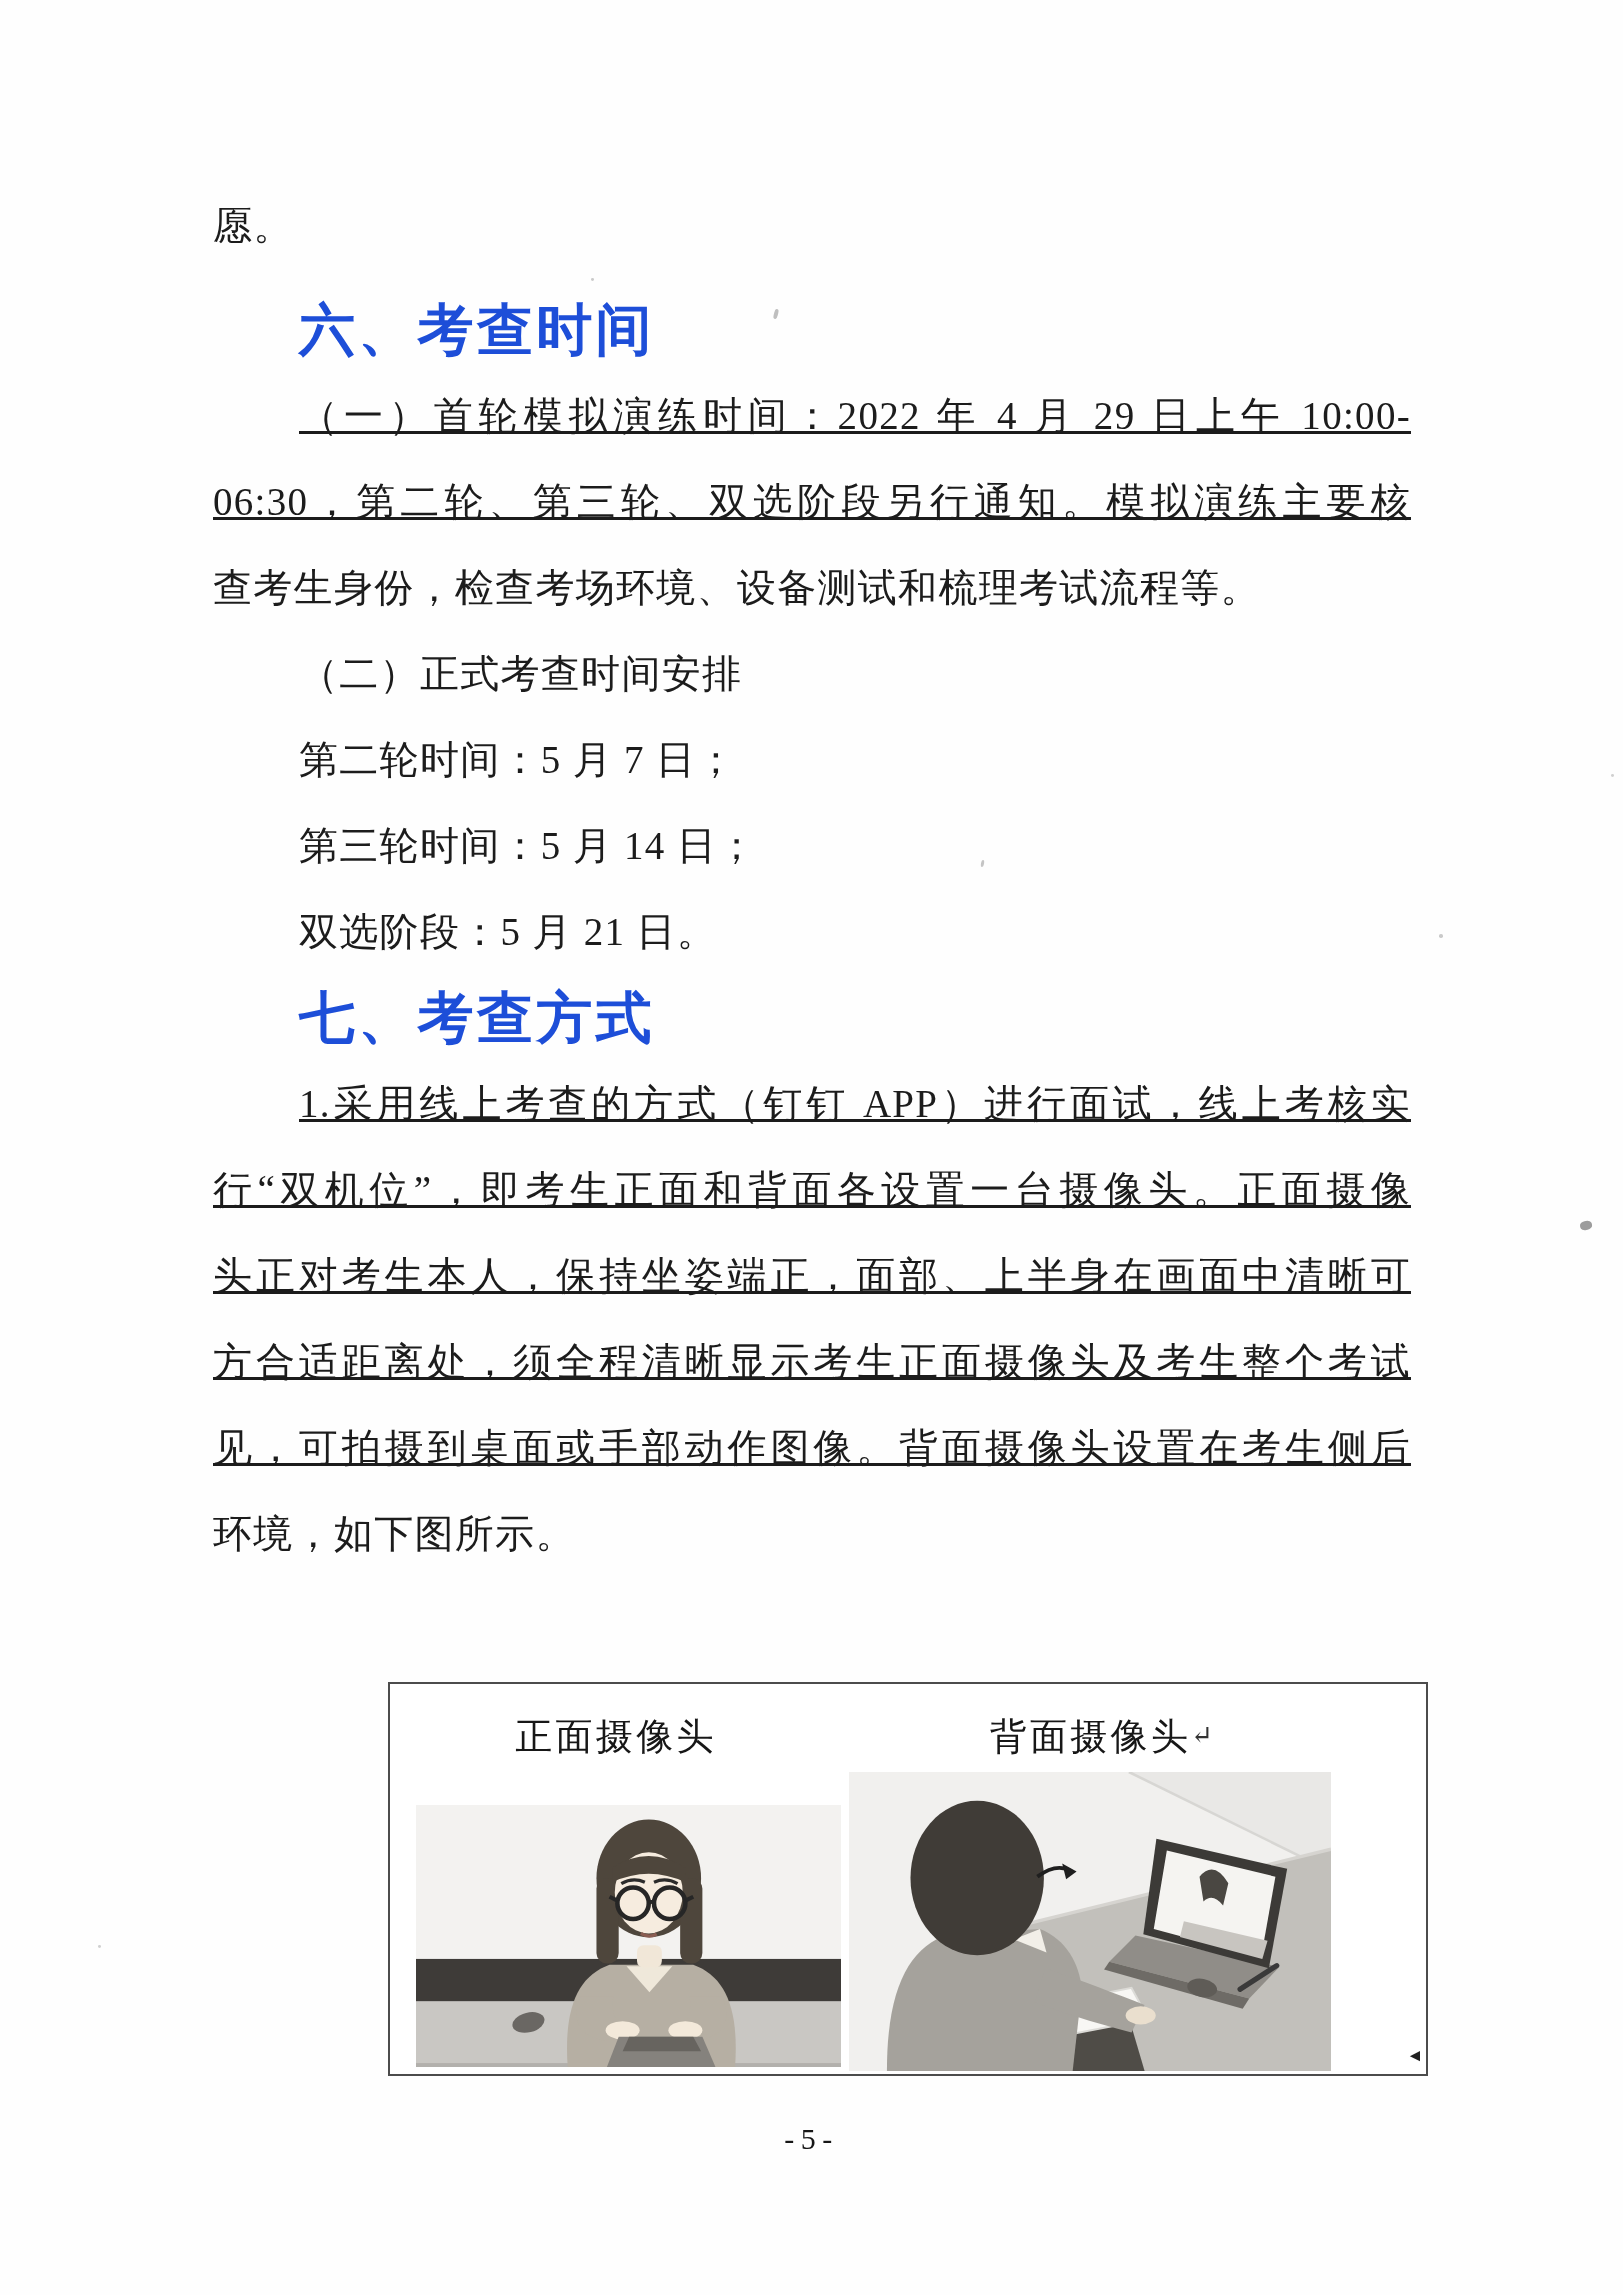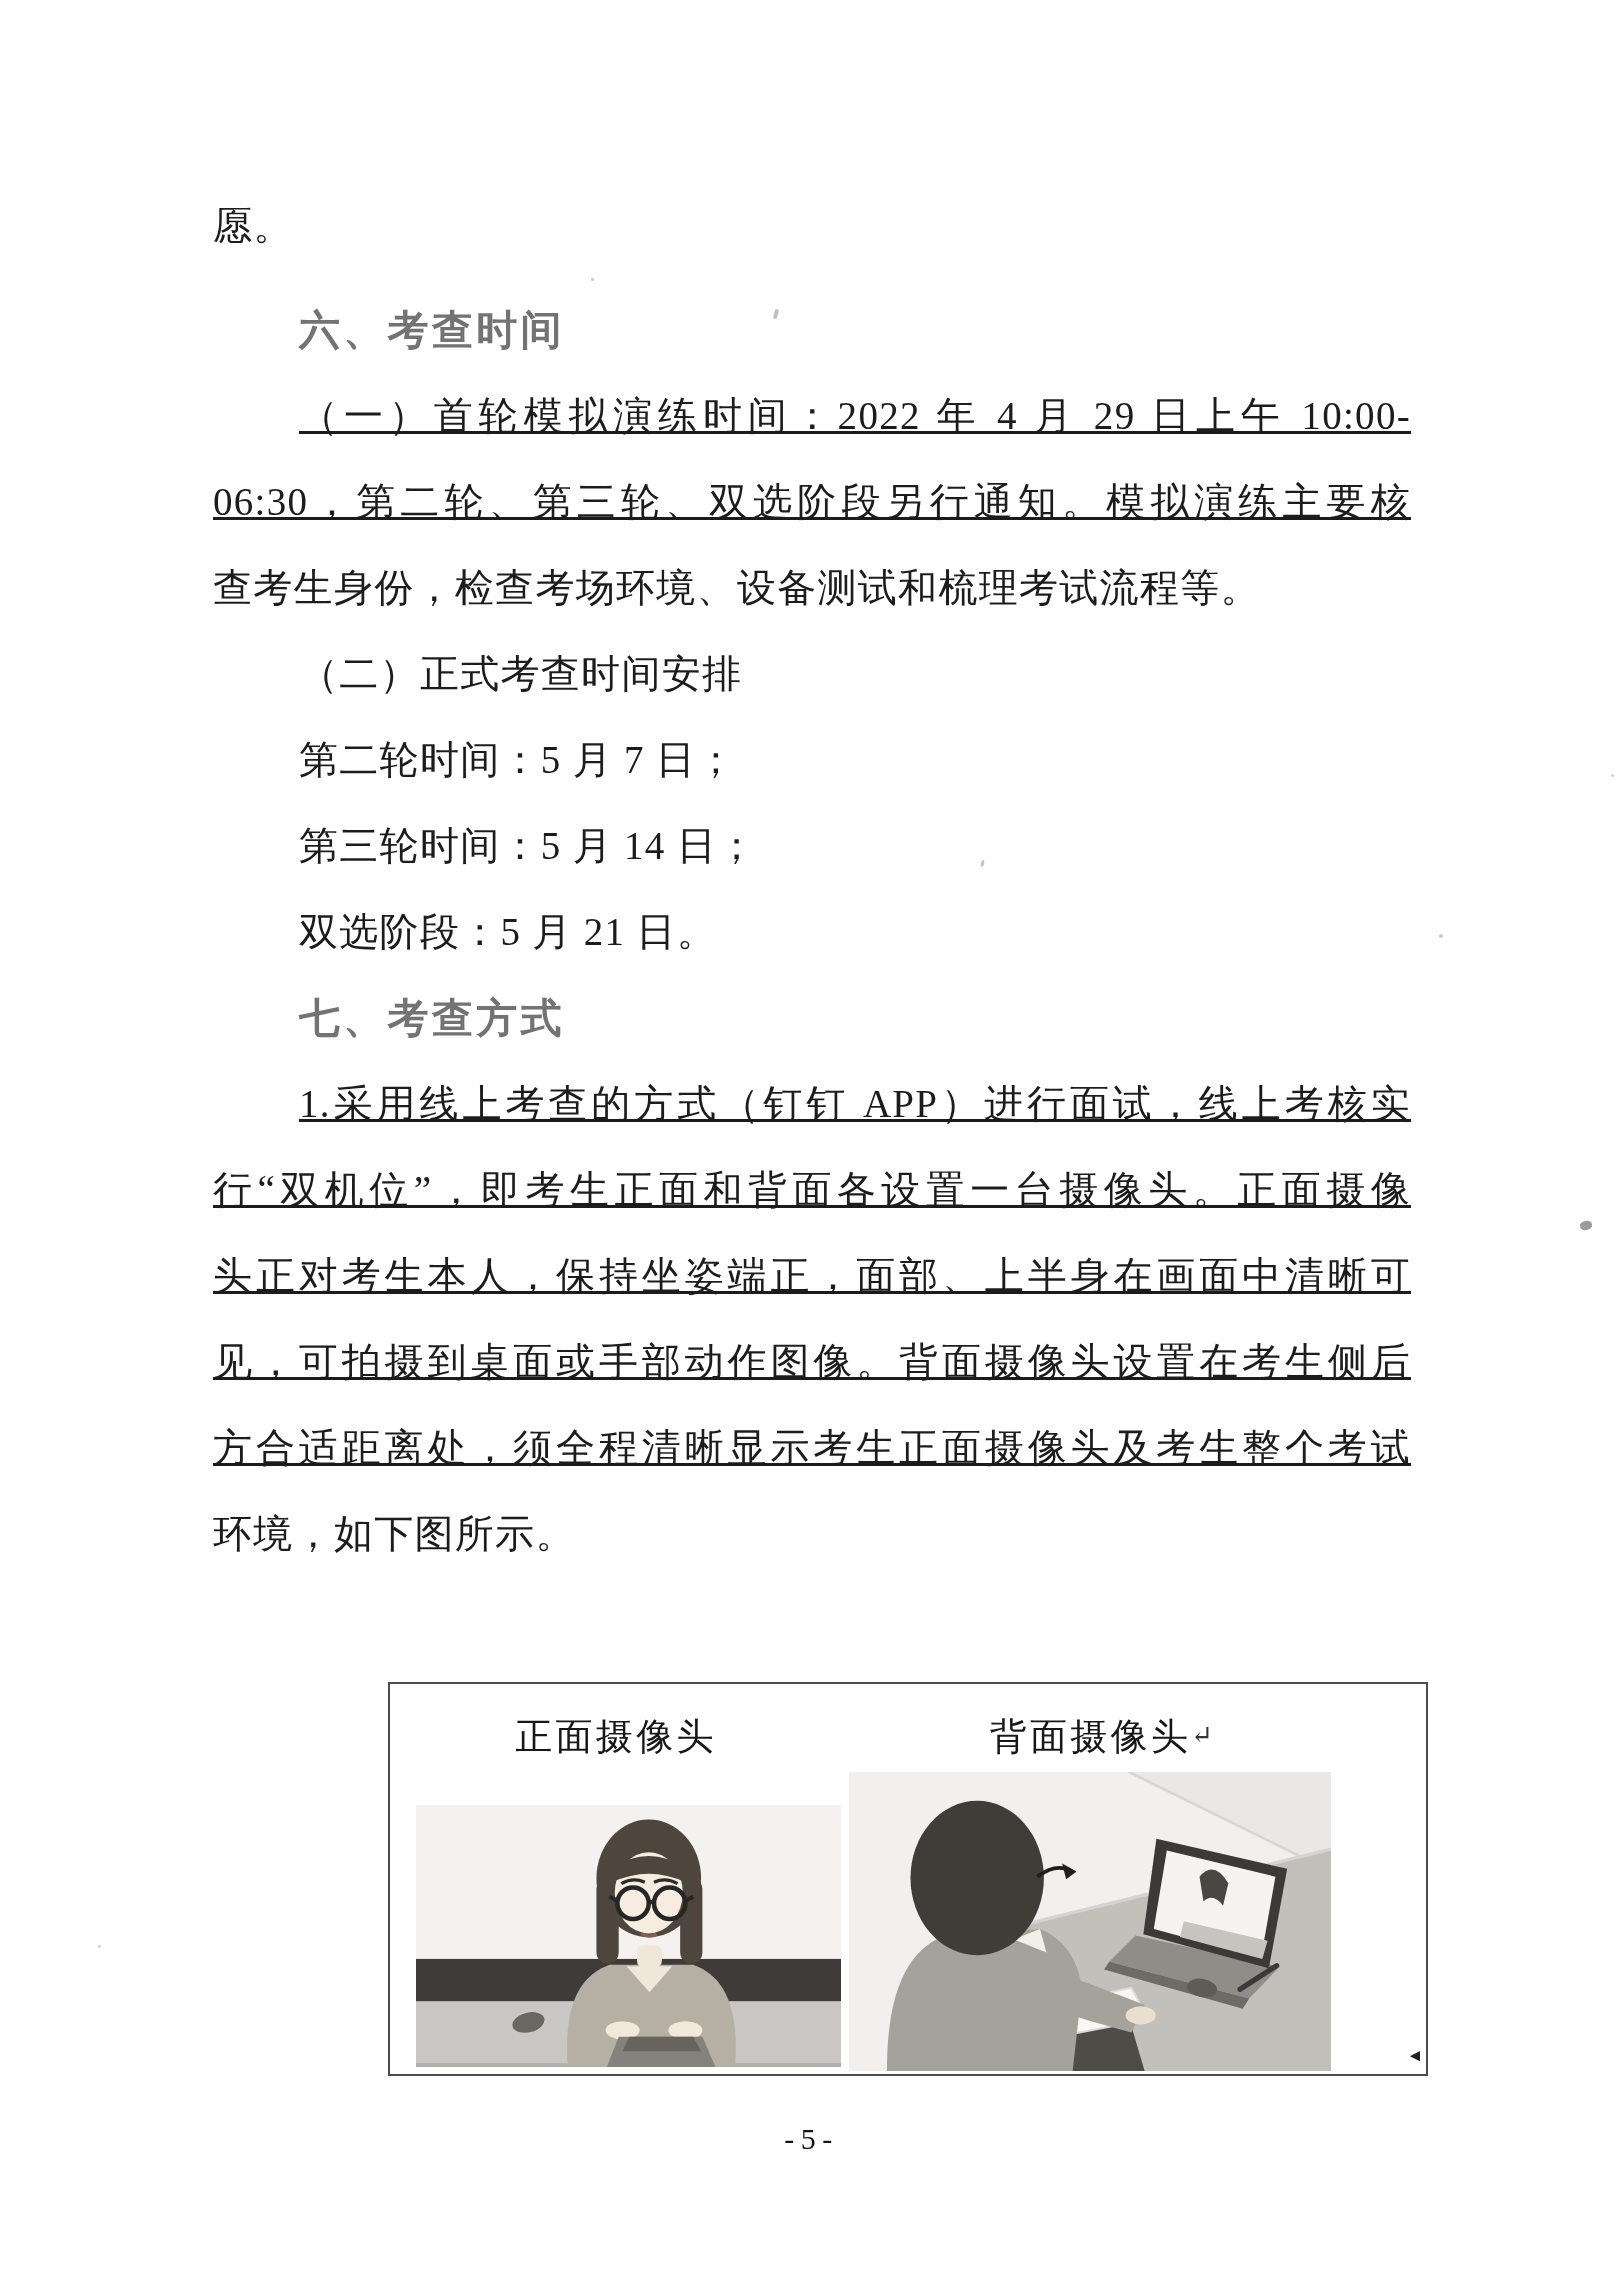--- a/index.html
+++ b/index.html
@@ -11,21 +11,21 @@
   }
   .page{position:absolute;inset:0;}
   
   .textblock{position:absolute;left:213px;top:183px;width:1198px;}
   .line{
     height:86px;line-height:86px;font-size:39px;letter-spacing:1.3px;
     white-space:nowrap;color:#1c1c1c;
   }
   .line.heading{
     font-family:"Liberation Sans","DejaVu Sans",sans-serif;
-    font-weight:700;font-size:41px;letter-spacing:3.3px;color:#737373;
+    font-weight:700;font-size:56px;letter-spacing:3.3px;color:#1d4ed8;
   }
   .line.gap-top{margin-top:18.3px;}
   .line.indent2{padding-left:86px;}
   .line.stretch{
     white-space:normal;
     text-align:justify;
     text-align-last:justify;
     text-decoration:underline;
   }
   
@@ -75,22 +75,22 @@
     <div class="line stretch">06:30，第二轮、第三轮、双选阶段另行通知。模拟演练主要核</div>
     <div class="line">查考生身份，检查考场环境、设备测试和梳理考试流程等。</div>
     <div class="line indent2">（二）正式考查时间安排</div>
     <div class="line indent2">第二轮时间：5 月 7 日；</div>
     <div class="line indent2">第三轮时间：5 月 14 日；</div>
     <div class="line indent2">双选阶段：5 月 21 日。</div>
     <div class="line heading indent2">七、考查方式</div>
     <div class="line indent2 stretch">1.采用线上考查的方式（钉钉 APP）进行面试，线上考核实</div>
     <div class="line stretch">行“双机位”，即考生正面和背面各设置一台摄像头。正面摄像</div>
     <div class="line stretch">头正对考生本人，保持坐姿端正，面部、上半身在画面中清晰可</div>
+    <div class="line stretch">方合适距离处，须全程清晰显示考生正面摄像头及考生整个考试</div>
     <div class="line stretch">见，可拍摄到桌面或手部动作图像。背面摄像头设置在考生侧后</div>
-    <div class="line stretch">方合适距离处，须全程清晰显示考生正面摄像头及考生整个考试</div>
     <div class="line">环境，如下图所示。</div>
   </div>
 
   <div class="figure">
     <div class="fig-label left">
       <span>正面摄像头</span>
     </div>
     <div class="fig-label right">
       <span>背面摄像头</span><span class="ret-mark">↵</span>
     </div>

